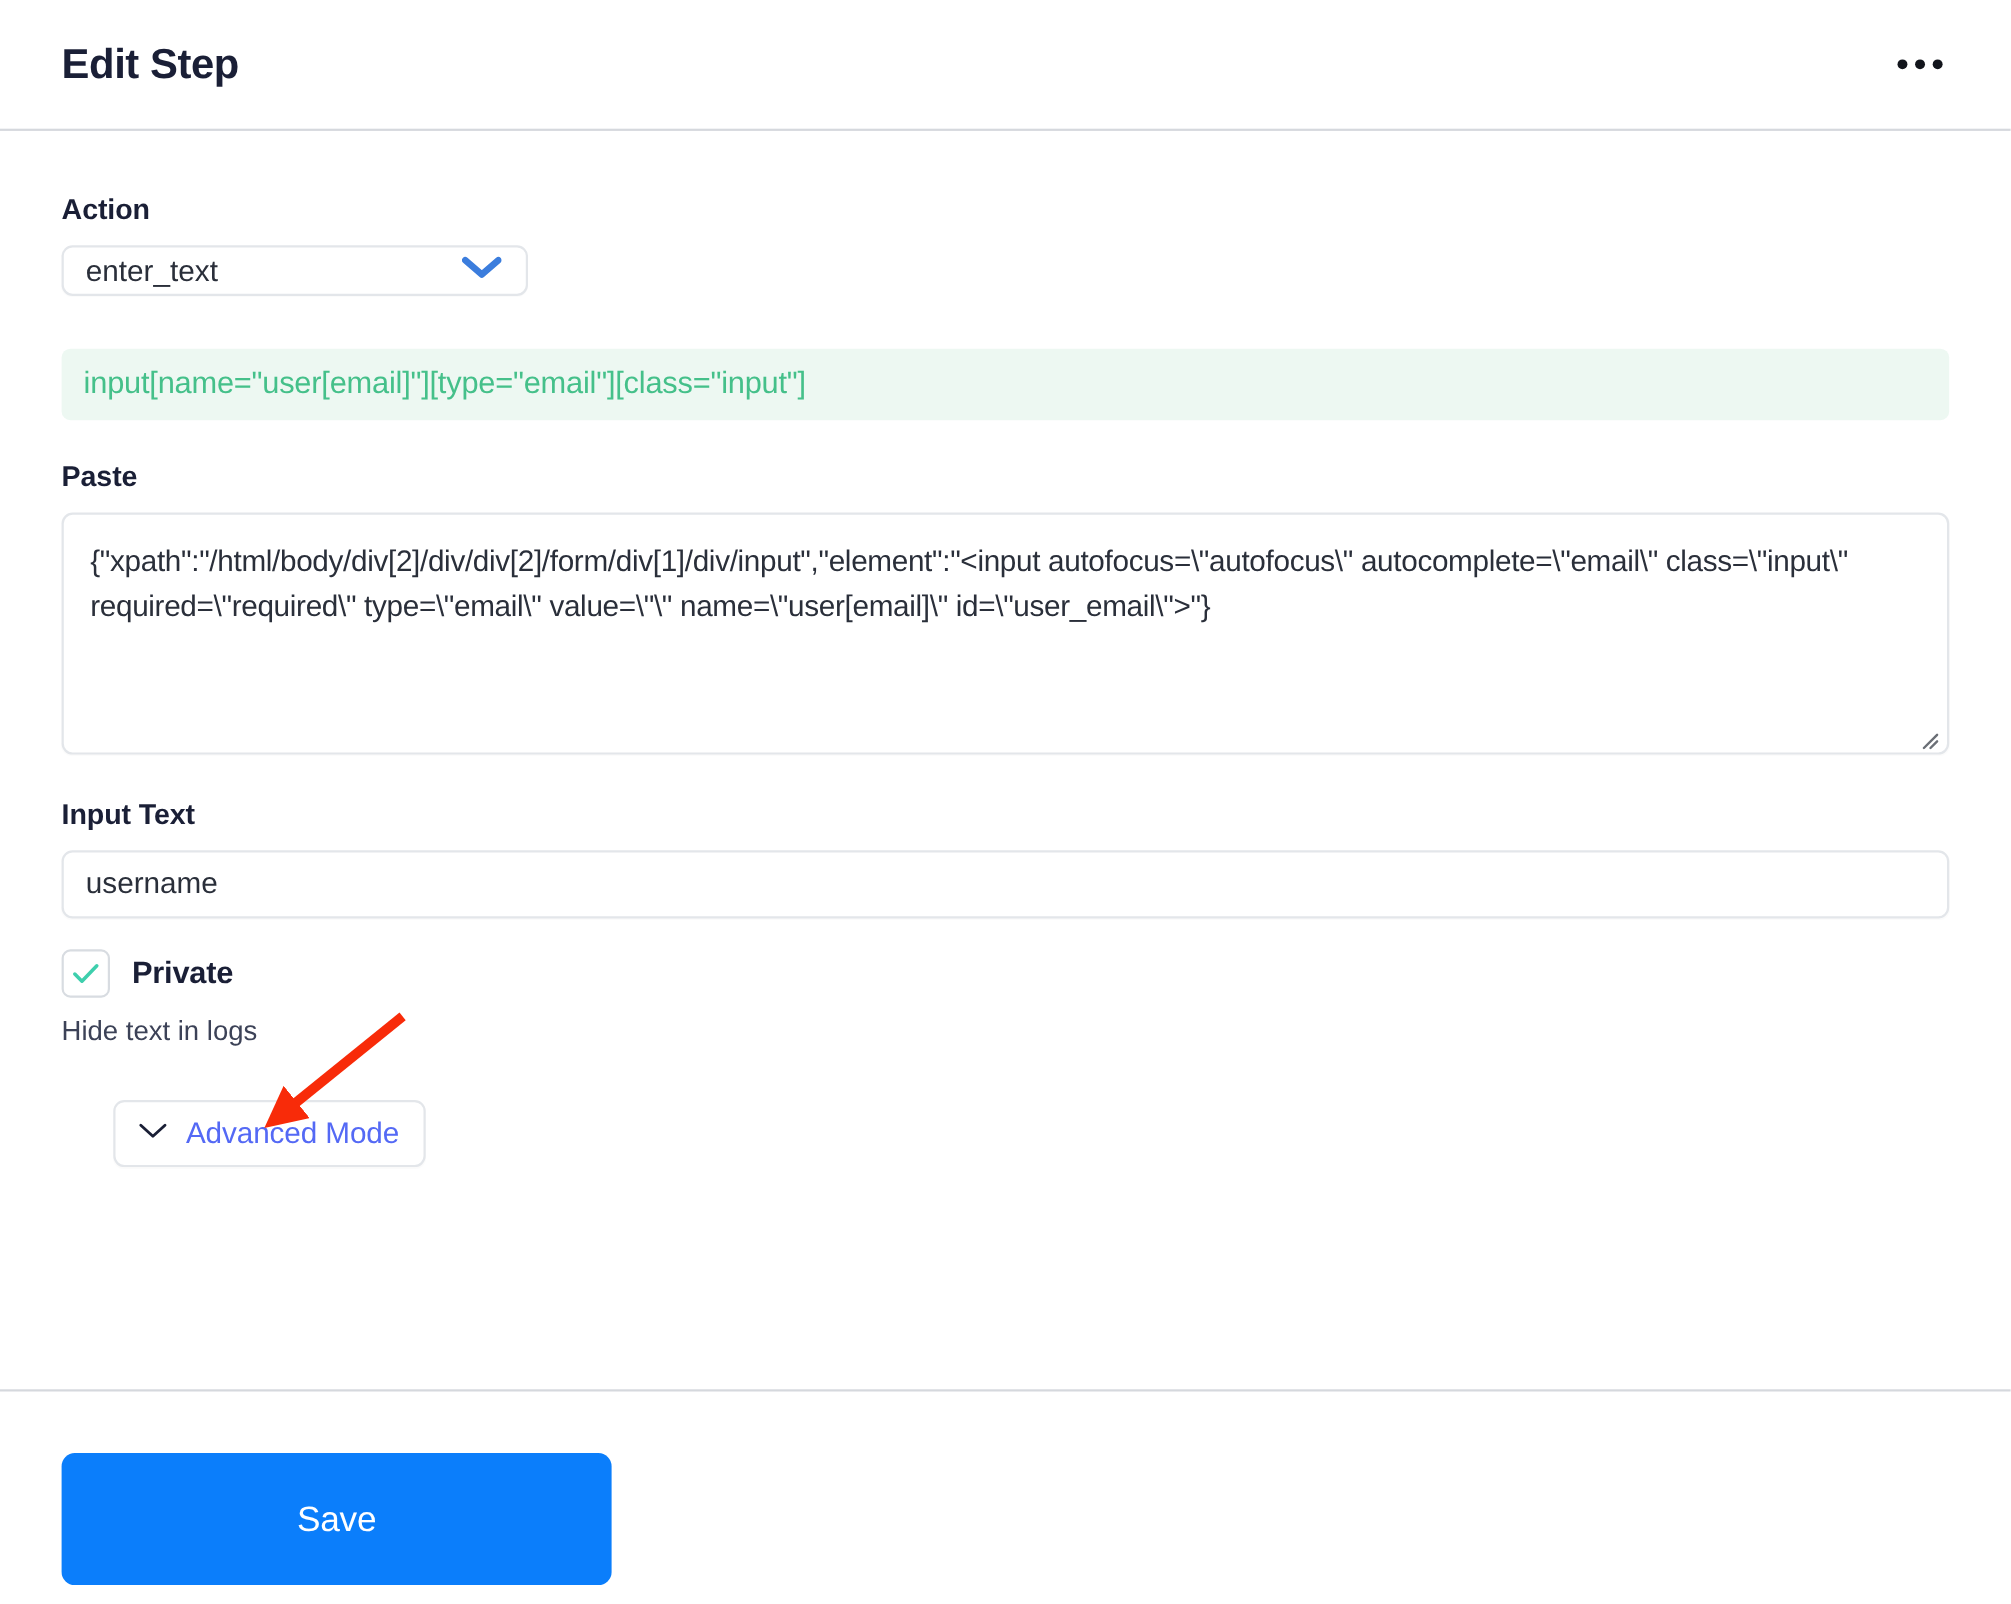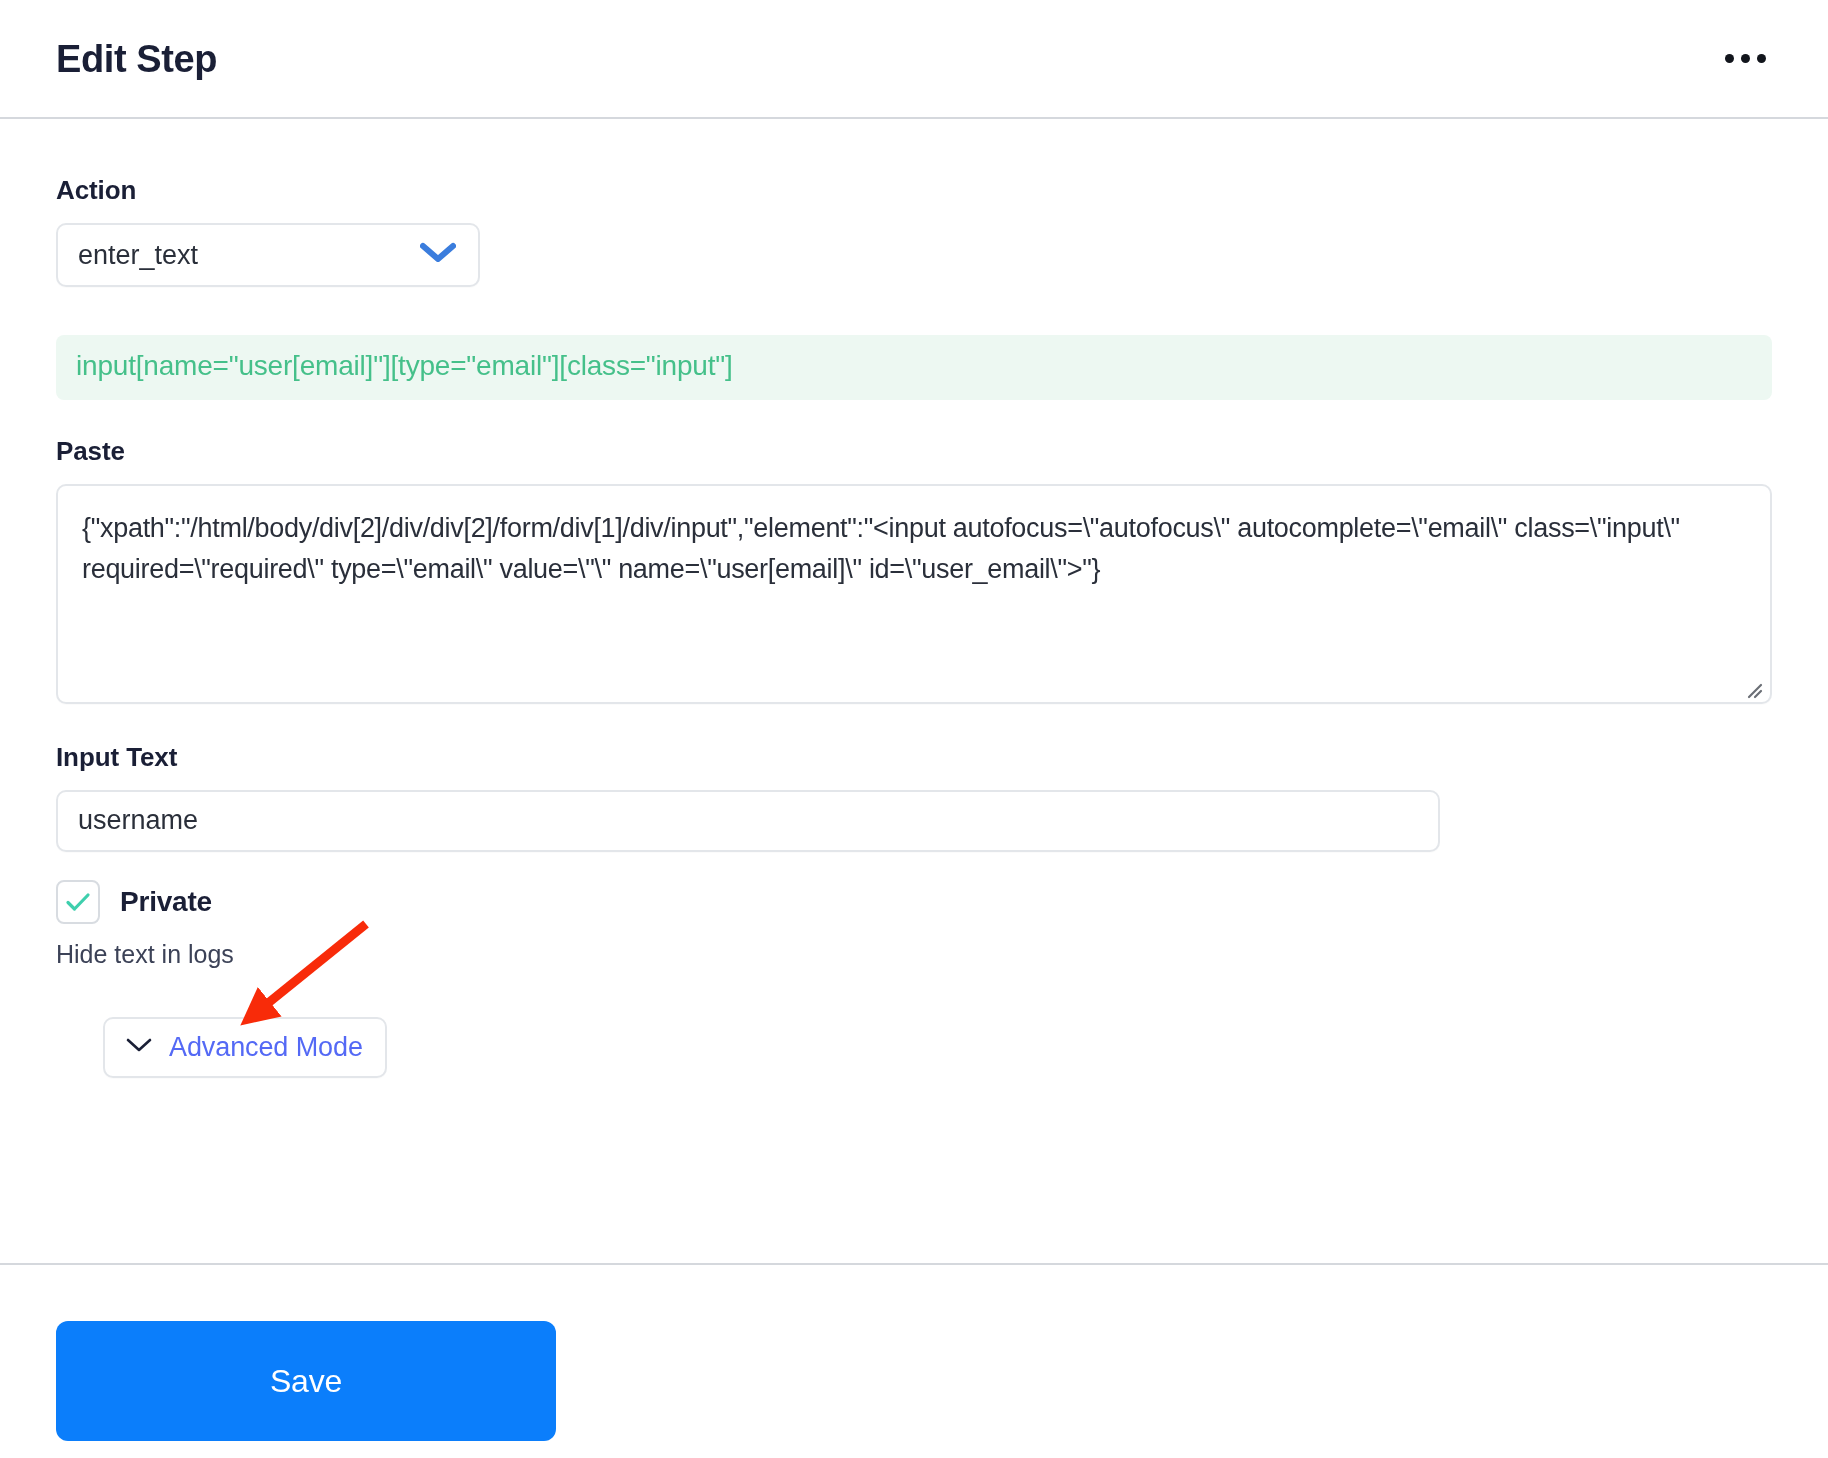--- a/index.html
+++ b/index.html
@@ -66,21 +66,21 @@
   }
 
   
   .select-wrap {
     position: relative;
     width: 424px;
     margin-bottom: 48px;
   }
   .select-box {
     width: 100%;
-    height: 64px;
+    height: 46px;
     border: 2px solid #e3e6ea;
     border-radius: 10px;
     background: #ffffff;
     display: flex;
     align-items: center;
     padding: 0 20px;
     font-size: 27px;
     color: #2a2f3a;
     box-shadow: 0 1px 1px rgba(0,0,0,0.02);
     cursor: pointer;
@@ -145,21 +145,21 @@
     line-height: 1.2;
   }
   .helper-hint a {
     color: #5469f5;
     text-decoration: none;
   }
 
   
   .input-text-section { margin-top: 34px; }
   .text-input {
-    width: 1384px;
+    width: 1716px;
     height: 62px;
     border: 2px solid #e3e6ea;
     border-radius: 10px;
     background: #ffffff;
     padding: 0 20px;
     font-size: 27px;
     color: #2a2f3a;
     font-family: "Liberation Sans", sans-serif;
     box-shadow: 0 1px 1px rgba(0,0,0,0.02);
   }

